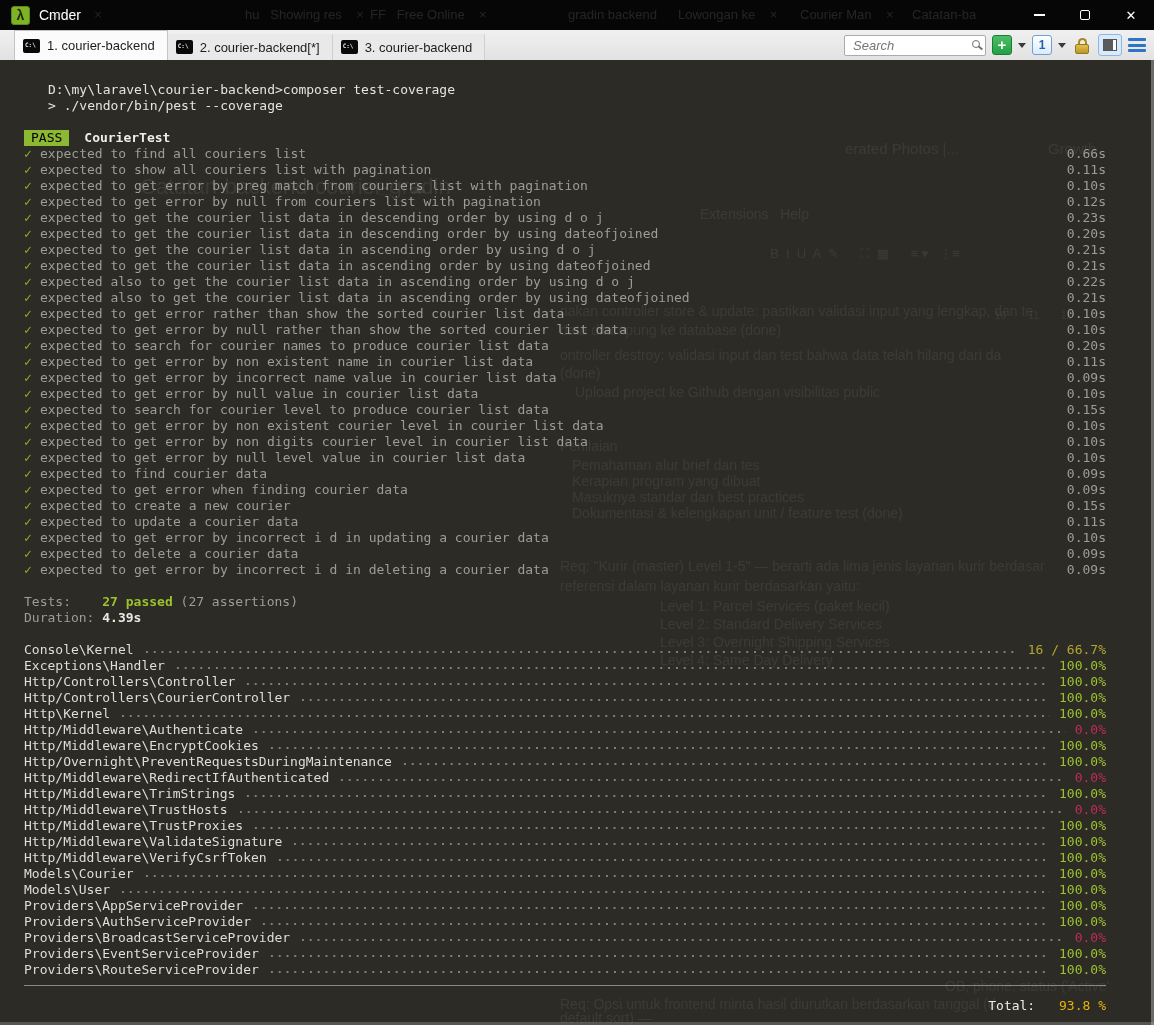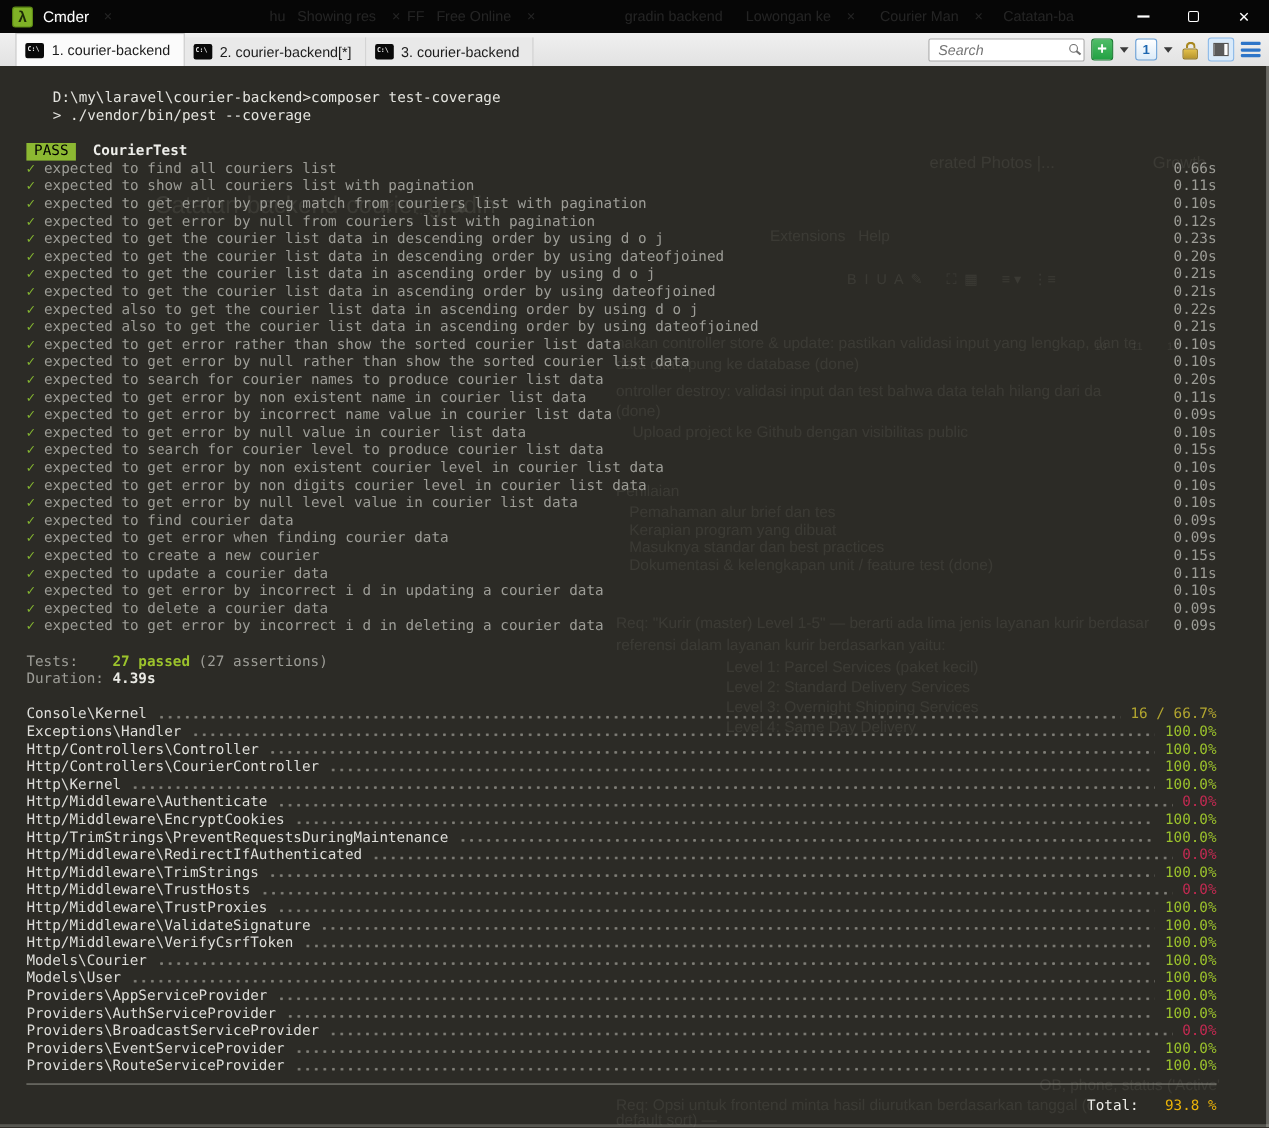--- a/index.html
+++ b/index.html
@@ -229,21 +229,21 @@
       <div class="line blank"></div>
 
       <div id="coverage-lines">
           <div class="row indent"><span class="cname">Console\Kernel</span><span class="dots"></span><span class="pct partial">16 / 66.7%</span></div>
           <div class="row indent"><span class="cname">Exceptions\Handler</span><span class="dots"></span><span class="pct ok">100.0%</span></div>
           <div class="row indent"><span class="cname">Http/Controllers\Controller</span><span class="dots"></span><span class="pct ok">100.0%</span></div>
           <div class="row indent"><span class="cname">Http/Controllers\CourierController</span><span class="dots"></span><span class="pct ok">100.0%</span></div>
           <div class="row indent"><span class="cname">Http\Kernel</span><span class="dots"></span><span class="pct ok">100.0%</span></div>
           <div class="row indent"><span class="cname">Http/Middleware\Authenticate</span><span class="dots"></span><span class="pct fail">0.0%</span></div>
           <div class="row indent"><span class="cname">Http/Middleware\EncryptCookies</span><span class="dots"></span><span class="pct ok">100.0%</span></div>
-          <div class="row indent"><span class="cname">Http/TrimStrings\PreventRequestsDuringMaintenance</span><span class="dots"></span><span class="pct ok">100.0%</span></div>
+          <div class="row indent"><span class="cname">Http/Overnight\PreventRequestsDuringMaintenance</span><span class="dots"></span><span class="pct ok">100.0%</span></div>
           <div class="row indent"><span class="cname">Http/Middleware\RedirectIfAuthenticated</span><span class="dots"></span><span class="pct fail">0.0%</span></div>
           <div class="row indent"><span class="cname">Http/Middleware\TrimStrings</span><span class="dots"></span><span class="pct ok">100.0%</span></div>
           <div class="row indent"><span class="cname">Http/Middleware\TrustHosts</span><span class="dots"></span><span class="pct fail">0.0%</span></div>
           <div class="row indent"><span class="cname">Http/Middleware\TrustProxies</span><span class="dots"></span><span class="pct ok">100.0%</span></div>
           <div class="row indent"><span class="cname">Http/Middleware\ValidateSignature</span><span class="dots"></span><span class="pct ok">100.0%</span></div>
           <div class="row indent"><span class="cname">Http/Middleware\VerifyCsrfToken</span><span class="dots"></span><span class="pct ok">100.0%</span></div>
           <div class="row indent"><span class="cname">Models\Courier</span><span class="dots"></span><span class="pct ok">100.0%</span></div>
           <div class="row indent"><span class="cname">Models\User</span><span class="dots"></span><span class="pct ok">100.0%</span></div>
           <div class="row indent"><span class="cname">Providers\AppServiceProvider</span><span class="dots"></span><span class="pct ok">100.0%</span></div>
           <div class="row indent"><span class="cname">Providers\AuthServiceProvider</span><span class="dots"></span><span class="pct ok">100.0%</span></div>

